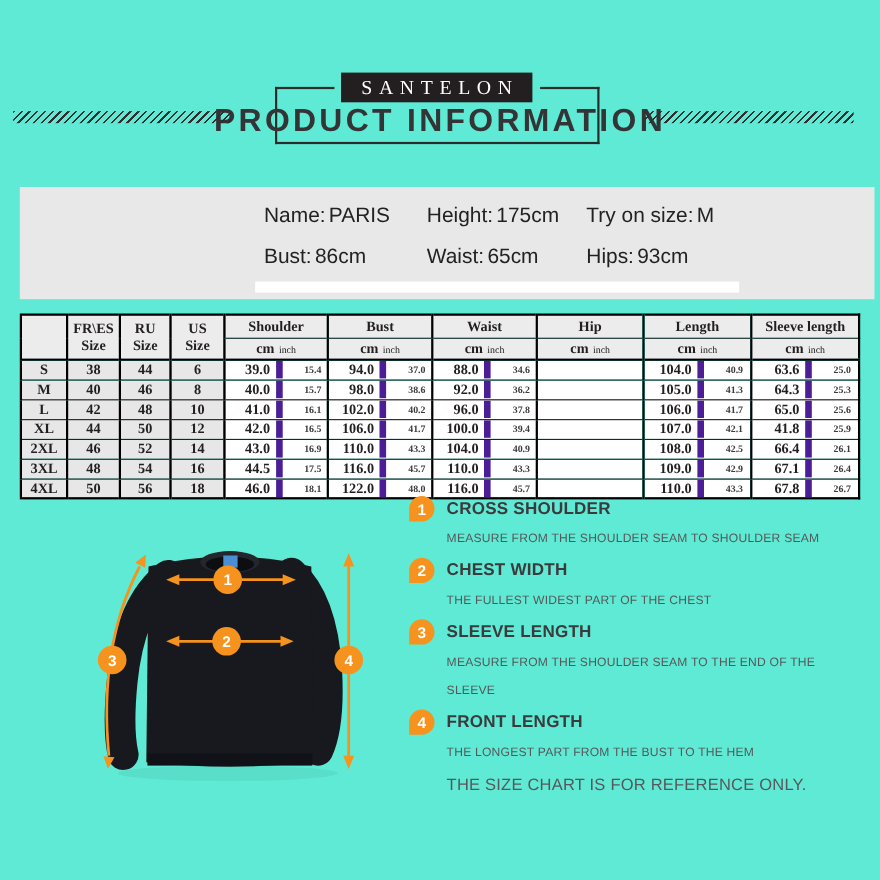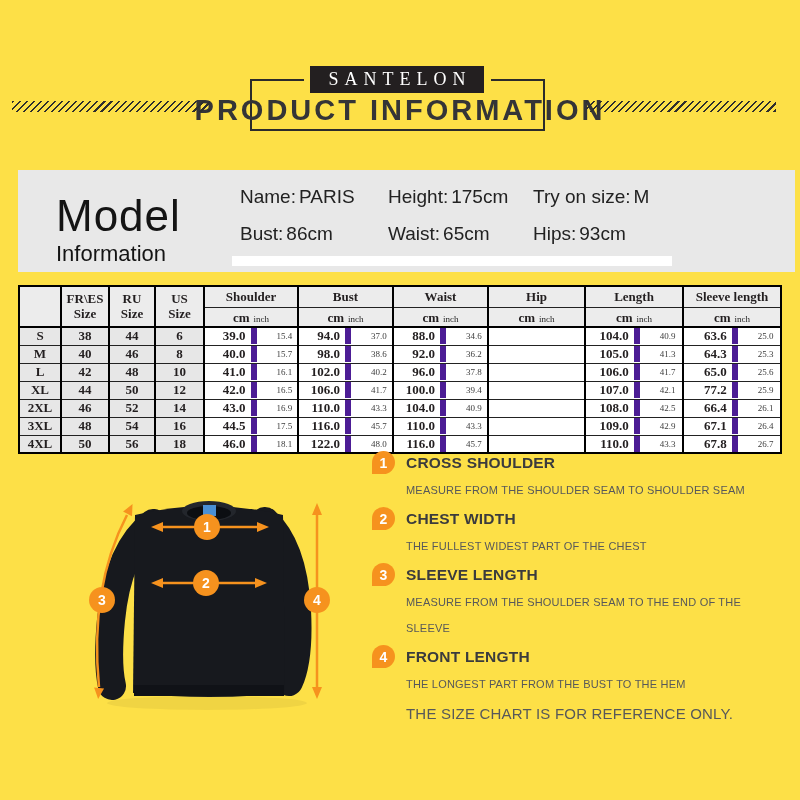--- a/index.html
+++ b/index.html
@@ -1,16 +1,16 @@
 <!DOCTYPE html>
 <html><head>
 <meta charset="utf-8">
 <style>
   html,body{margin:0;padding:0;background:#fff;}
-  #canvas{position:relative;width:800px;height:800px;background:#fde047;overflow:hidden;
+  #canvas{position:relative;width:800px;height:800px;background:#5eead4;overflow:hidden;
           font-family:"Liberation Sans",sans-serif;color:#231f20;}
 
   
   .brand-box{position:absolute;left:310px;top:66px;width:174px;height:27px;background:#231f20;
              display:flex;align-items:center;justify-content:center;}
   .brand-box span{color:#fff;font-family:"Liberation Serif",serif;font-size:18px;
                   letter-spacing:6px;text-indent:6px;}
   .line{position:absolute;background:#2b2b2b;}
   .page-title{position:absolute;left:0;top:94px;width:800px;text-align:center;
               font-size:29px;letter-spacing:3px;color:#343437;font-weight:bold;}
@@ -41,21 +41,21 @@
   .size-table tbody tr{height:18px;}
   .size-table tbody td{font-size:13px;font-weight:bold;background:#ffffff;}
   .size-table tbody td.gray{background:#e7e7e7;}
   .size-table tbody tr:first-child td{border-top:2px solid #000;}
   .cmunit{font-size:13px;font-weight:bold;}
   .inunit{font-size:9px;font-weight:normal;margin-left:4px;color:#222;}
   .mcell{display:flex;align-items:center;height:100%;}
   .mcell .cm{flex:0 0 56%;text-align:right;padding-right:5px;border-right:6px solid #4c1d95;
              box-sizing:border-box;font-size:13px;font-weight:bold;height:100%;
              display:flex;align-items:center;justify-content:flex-end;}
-  .mcell .in{flex:1;text-align:left;padding-left:20px;font-size:9px;font-weight:normal;color:#3c3c3c;}
+  .mcell .in{flex:1;text-align:left;padding-left:20px;font-size:9px;font-weight:bold;color:#3c3c3c;}
 
   
   .diagram{position:absolute;left:55px;top:455px;}
 
   
   .legend{position:absolute;left:372px;top:451px;width:405px;}
   .legend-item .trow{display:flex;align-items:center;}
   .badge{width:23px;height:23px;background:#F6921E;border-radius:50% 50% 50% 0;
          color:#fff;font-size:14px;font-weight:bold;display:flex;align-items:center;
          justify-content:center;flex:0 0 23px;}
@@ -74,24 +74,20 @@
   <div class="line" style="left:250px;top:79px;width:54px;height:2px;"></div>
   <div class="line" style="left:491px;top:79px;width:54px;height:2px;"></div>
   <div class="line" style="left:250px;top:79px;width:2px;height:52px;"></div>
   <div class="line" style="left:543px;top:79px;width:2px;height:52px;"></div>
   <div class="line" style="left:250px;top:129px;width:295px;height:2px;"></div>
   <div class="page-title">PRODUCT INFORMATION</div>
   <div class="hatch left"></div>
   <div class="hatch right"></div>
 
   <div class="model-band">
-    <div class="model-heading">
-      <div class="big">Model</div>
-      <div class="small">Information</div>
-    </div>
     <div class="mfield" style="left:222px;top:16px;">
       <span>Name:</span><span class="val">PARIS</span>
     </div>
     <div class="mfield" style="left:370px;top:16px;">
       <span>Height:</span><span class="val">175cm</span>
     </div>
     <div class="mfield" style="left:515px;top:16px;">
       <span>Try on size:</span><span class="val">M</span>
     </div>
     <div class="mfield" style="left:222px;top:53px;">
@@ -307,21 +303,21 @@
             </div>
           </td>
           <td>
             <div class="mcell">
               <span class="cm">107.0</span>
               <span class="in">42.1</span>
             </div>
           </td>
           <td>
             <div class="mcell">
-              <span class="cm">77.2</span>
+              <span class="cm">41.8</span>
               <span class="in">25.9</span>
             </div>
           </td>
         </tr>
         <tr>
           <td class="gray">2XL</td>
           <td class="gray">46</td>
           <td class="gray">52</td>
           <td class="gray">14</td>
           <td>

